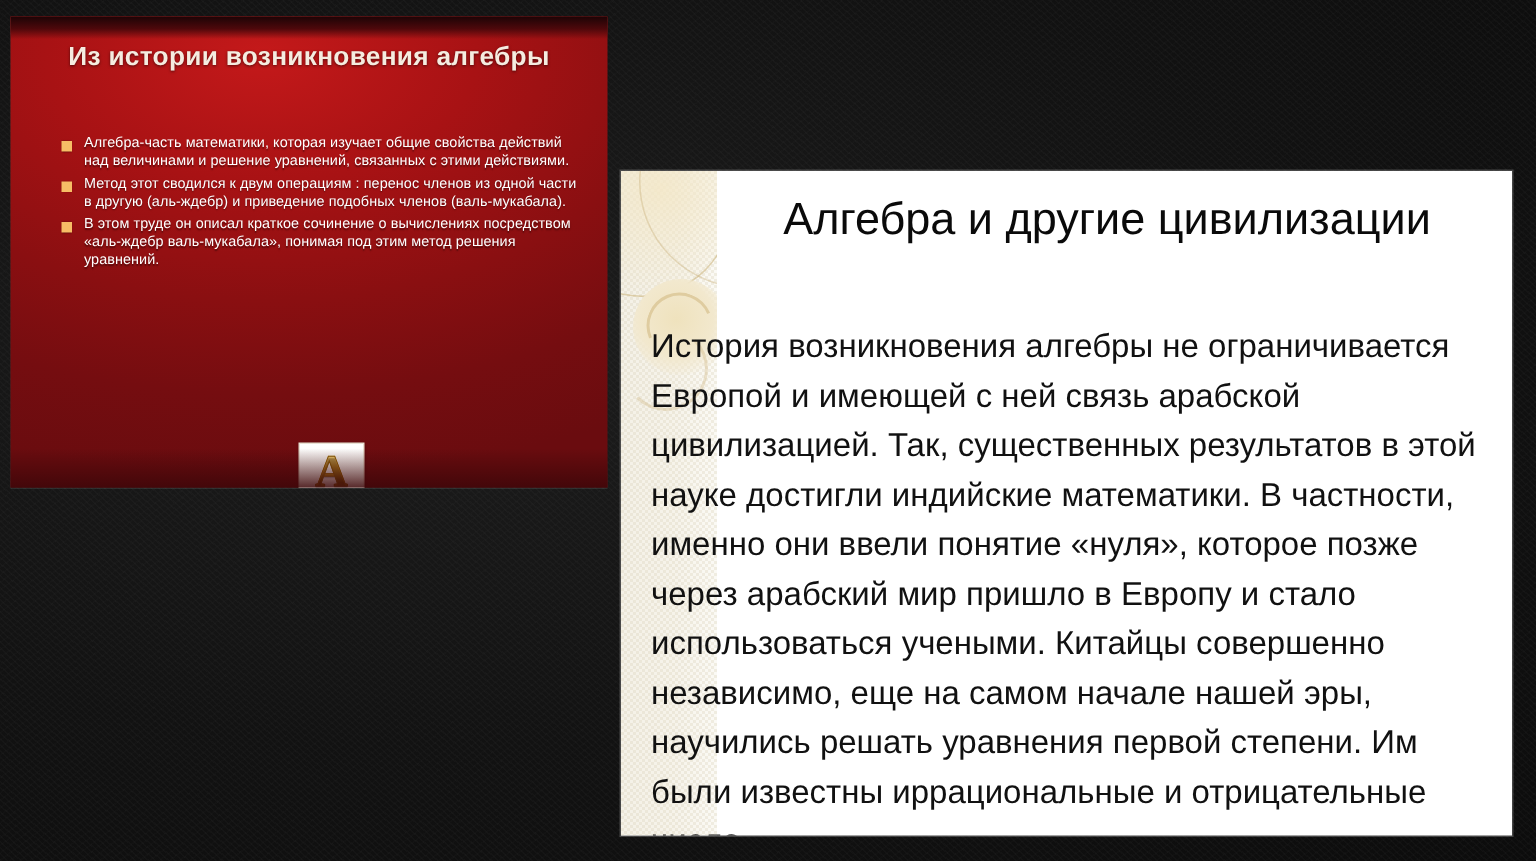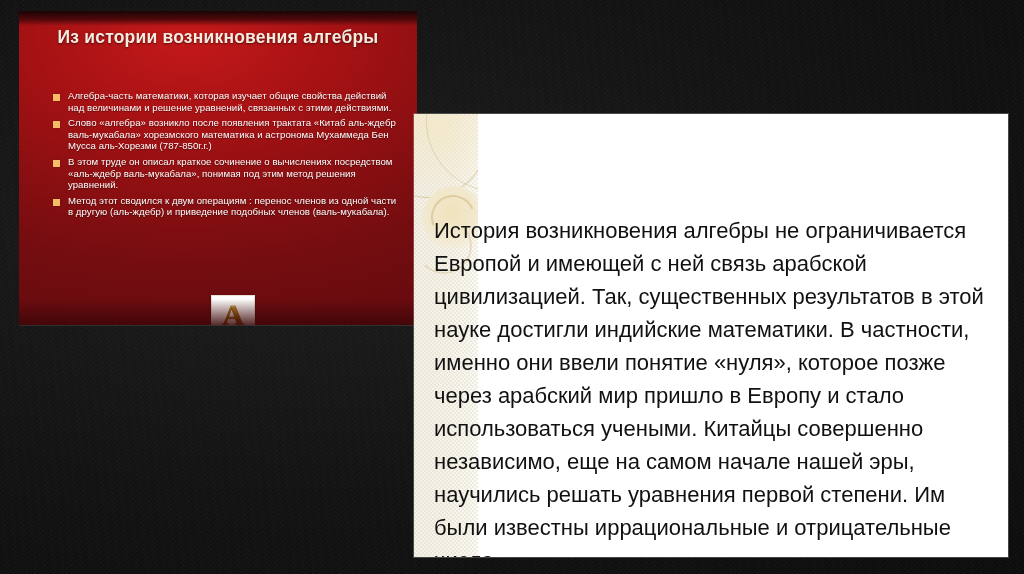--- a/index.html
+++ b/index.html
@@ -27,21 +27,21 @@
     inset: 0;
     background-image:
       repeating-linear-gradient(42deg, rgba(255,255,255,0.018) 0px, rgba(255,255,255,0.018) 1px, rgba(0,0,0,0) 1px, rgba(0,0,0,0) 3px),
       repeating-linear-gradient(-37deg, rgba(255,255,255,0.012) 0px, rgba(255,255,255,0.012) 1px, rgba(0,0,0,0) 1px, rgba(0,0,0,0) 4px);
     pointer-events: none;
   }
 
   
   #slide-red {
     position: absolute;
-    left: 19px;
+    left: 7px;
     top: 11px;
     width: 398px;
     height: 314px;
     background:
       radial-gradient(ellipse 120% 90% at 42% 8%, #c4191a 0%, #a81214 30%, #8a0f11 58%, #750d10 80%, #6a0c0f 100%);
     box-shadow: 0 1px 0 rgba(255,255,255,0.10);
     overflow: hidden;
   }
   
   #slide-red .top-shade {
@@ -238,45 +238,42 @@
 
     <div id="red-title">Из истории возникновения алгебры</div>
 
     <div id="red-bullets">
       <div class="red-bullet">
         <span class="marker"></span>
         <span class="txt">Алгебра-часть математики, которая изучает общие свойства действий над величинами и решение уравнений, связанных с этими действиями.</span>
       </div>
       <div class="red-bullet">
         <span class="marker"></span>
-        <span class="txt">Слово «алгебра» возникло после появления трактата «Китаб аль-ждебр валь-мукабала» хорезмского математика и астронома Мухаммеда Бен Мусса аль-Хорезми (787-850г.г.)</span>
+        <span class="txt">Метод этот сводился к двум операциям : перенос членов из одной части в другую  (аль-ждебр) и приведение подобных членов (валь-мукабала).</span>
       </div>
       <div class="red-bullet">
         <span class="marker"></span>
         <span class="txt">В этом труде он описал краткое сочинение о вычислениях посредством «аль-ждебр валь-мукабала», понимая под этим метод решения уравнений.</span>
-      </div>
-      <div class="red-bullet">
-        <span class="marker"></span>
-        <span class="txt">Метод этот сводился к двум операциям : перенос членов из одной части в другую  (аль-ждебр) и приведение подобных членов (валь-мукабала).</span>
       </div>
     </div>
 
     <div id="algebra-logo">
       <span class="glyph">A</span>
     </div>
 
     <div class="bottom-shade"></div>
   </div>
 
   <div id="slide-white">
     <div id="white-deco">
       <div class="checker"></div>
       <div class="ring-a"></div>
       <div class="ring-b"></div>
       <div class="swirl"></div>
       <div class="swirl-tail"></div>
     </div>
 
+    <div id="white-title">Алгебра и другие цивилизации</div>
 
     <div id="white-body">История возникновения алгебры  не ограничивается Европой и имеющей с ней связь арабской цивилизацией. Так, существенных результатов в этой науке достигли индийские математики. В частности, именно они ввели понятие «нуля», которое позже через арабский мир пришло в Европу и стало использоваться учеными. Китайцы совершенно независимо, еще на самом начале нашей эры, научились решать уравнения первой степени. Им были известны иррациональные и отрицательные числа.</div>
   </div>
 
 </div>
 
 </body></html>

